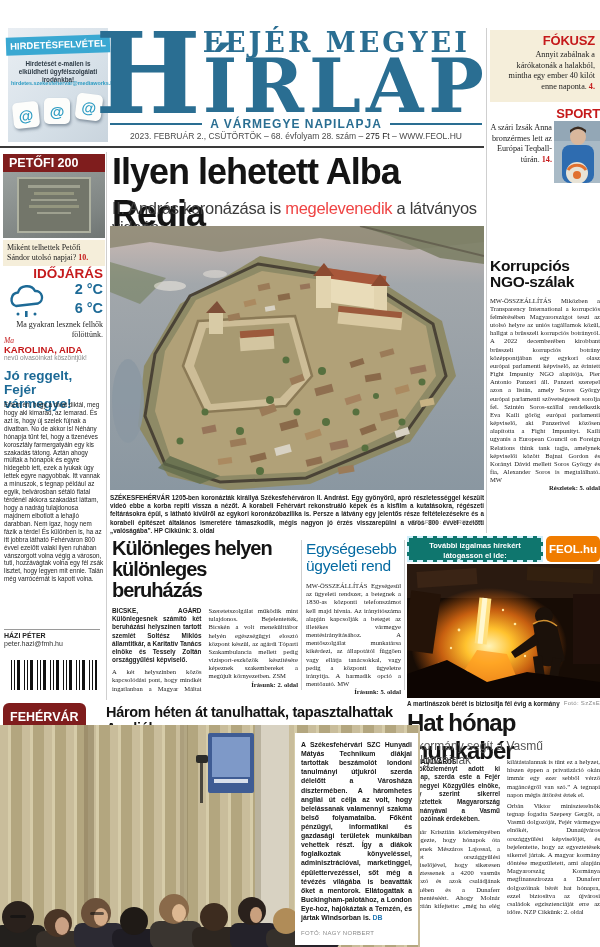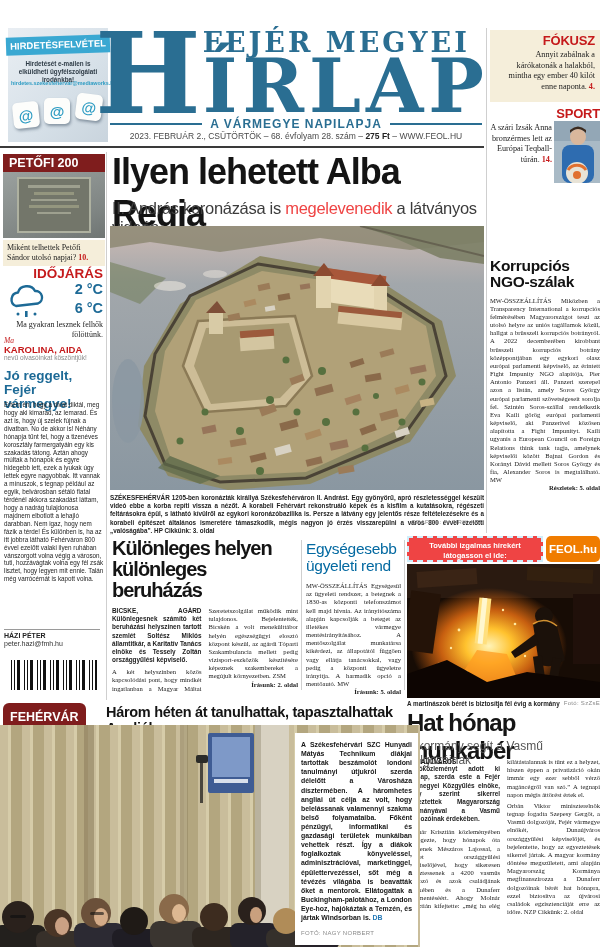--- a/index.html
+++ b/index.html
@@ -63,21 +63,21 @@
       <span class="mast-top">FEJÉR MEGYEI</span>
       <span class="mast-rest">ÍRLAP</span>
     </span>
   </div>
   <div class="abs tagline-row" style="left:110px; top:117px; width:372px;">
     <span class="tl-line"></span>
     <span class="tagline">A VÁRMEGYE NAPILAPJA</span>
     <span class="tl-line"></span>
   </div>
   <div class="abs dateline" style="left:110px; top:131px; width:372px;">
-    <span>2023. FEBRUÁR 2., CSÜTÖRTÖK – 68. évfolyam 28. szám – </span><span style="font-weight:bold; color:#222;">275 Ft</span><span> – WWW.FEOL.HU</span>
+    <span>2023. FEBRUÁR 2., CSÜTÖRTÖK – 68. évfolyam 28. szám – </span><span style="font-weight:normal; color:#222;">275 Ft</span><span> – WWW.FEOL.HU</span>
   </div>
   <div class="abs" style="left:0; top:146px; width:484px; height:2px; background:#3a3a3a;"></div>
 
   <div class="abs vrule" style="left:486px; top:28px; height:505px;"></div>
 
   <div class="abs beige" style="left:490px; top:30px; width:110px; height:72px; padding:3px 5px;">
     <div class="rail-label">FÓKUSZ</div>
     <div class="rail-text"><span>Annyit zabálnak a kárókatonák a halakból, mintha egy ember 40 kilót enne naponta. </span><span class="pagenum">4.</span></div>
   </div>
 
@@ -255,21 +255,21 @@
     </div>
   </div>
 
   <div class="abs" style="left:306px; top:540px; width:95px;">
     <div class="h-big" style="font-size:15.5px; line-height:1.1; letter-spacing:-0.3px; font-weight:normal; color:#0369a1;">Egységesebb ügyeleti rend</div>
     <div class="body-txt" style="margin-top:8px;">MW-ÖSSZEÁLLÍTÁS Egységesül az ügyeleti rendszer, a betegnek a 1830-as központi telefonszámot kell majd hívnia. Az irányítószáma alapján kapcsolják a beteget az illetékes vármegye mentésirányításához. A mentőszolgálat munkatársa kikérdezi, az állapotától függően vagy ellátja tanácsokkal, vagy pedig a központi ügyeletre irányítja. A harmadik opció a mentőautó. MW</div>
     <div class="body-txt" style="text-align:right; font-weight:bold;">Írásunk: 5. oldal</div>
   </div>
 
   <div class="abs" style="left:407px; top:536px; width:193px; height:26px;">
-    <div class="abs" style="left:0; top:0; width:136px; height:26px; background:#ef4444; border:2px dashed #cfeefb; color:#fff; font-weight:bold; font-size:7.5px; text-align:center; line-height:1.35; padding-top:3px;">További izgalmas hírekért látogasson el ide:</div>
+    <div class="abs" style="left:0; top:0; width:136px; height:26px; background:#0f766e; border:2px dashed #cfeefb; color:#fff; font-weight:bold; font-size:7.5px; text-align:center; line-height:1.35; padding-top:3px;">További izgalmas hírekért látogasson el ide:</div>
     <div class="abs" style="left:139px; top:0; width:54px; height:26px; background:#f07c00; border-radius:5px; color:#fff; font-weight:bold; font-size:11.5px; display:flex; align-items:center; justify-content:center;">FEOL.hu</div>
   </div>
 
   <svg class="abs" style="left:407px; top:564px;" width="193" height="134" viewBox="0 0 193 134">
     <defs>
       <radialGradient id="fglow" cx="0.5" cy="0.5" r="0.5">
         <stop offset="0" stop-color="#fff3b8"></stop>
         <stop offset="0.3" stop-color="#ffc22e"></stop>
         <stop offset="0.62" stop-color="#c75f10"></stop>
         <stop offset="1" stop-color="#c75f10" stop-opacity="0"></stop>

